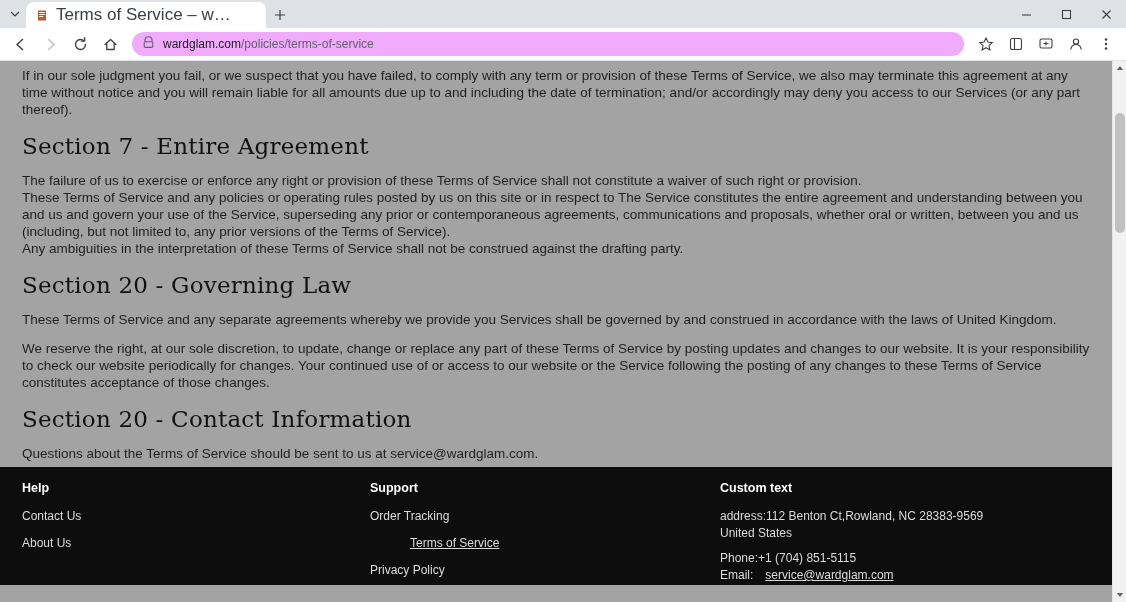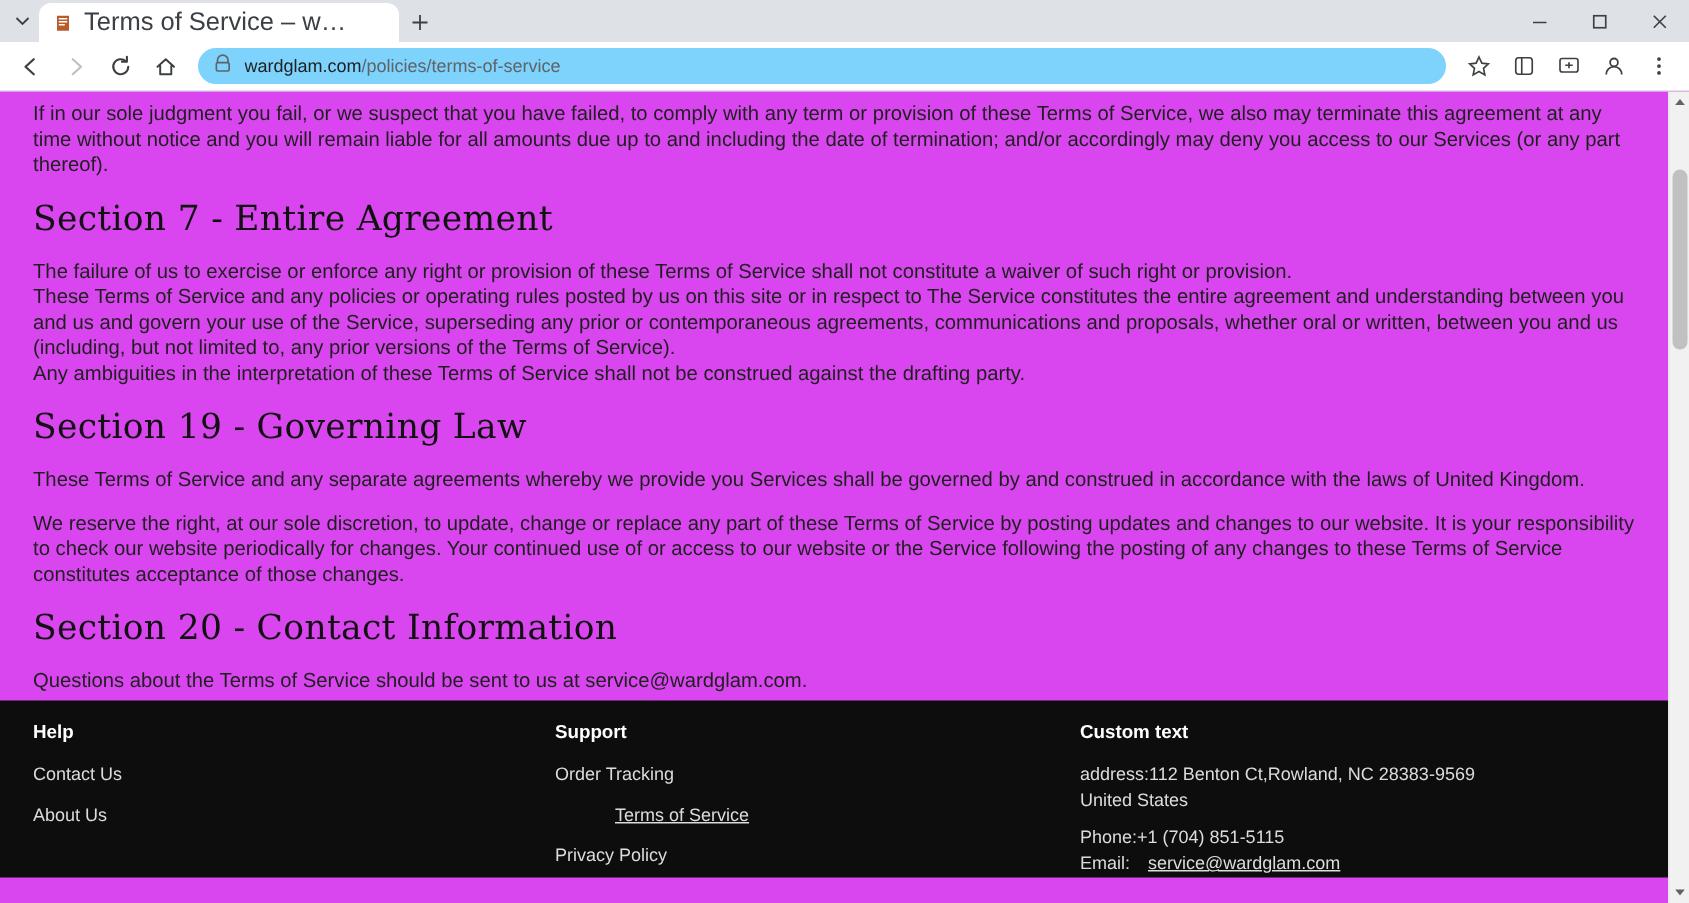--- a/index.html
+++ b/index.html
@@ -90,40 +90,40 @@
     width: 28px; height: 28px;
     display: flex; align-items: center; justify-content: center;
     color: #3c4043;
     border-radius: 50%;
     flex: 0 0 28px;
   }
   .tb-btn svg { display: block; }
   .omnibox {
     flex: 1 1 auto;
     height: 24px;
-    background: #7dd3fc;
+    background: #f0abfc;
     border-radius: 12px;
     display: flex;
     align-items: center;
     padding: 0 10px;
     margin: 0 6px;
     font-size: 12px;
     color: #202124;
     gap: 8px;
     min-width: 0;
   }
   .omnibox .url { white-space: nowrap; overflow: hidden; text-overflow: ellipsis; }
   .omnibox .url .host { color: #202124; }
   .omnibox .url .path { color: #5f6368; }
   .om-right { display: flex; align-items: center; gap: 2px; }
 
   
   .viewport {
     flex: 1 1 auto;
-    background: #d946ef;
+    background: #a3a3a3;
     position: relative;
     overflow: hidden;
   }
   .page {
     position: absolute;
     left: 0; top: 0;
     width: 1112px;
     height: 100%;
     overflow: hidden;
   }
@@ -340,21 +340,21 @@
 
         <p class="first-para">If in our sole judgment you fail, or we suspect that you have failed, to comply with any term or provision of these Terms of Service, we also may terminate this agreement at any time without notice and you will remain liable for all amounts due up to and including the date of termination; and/or accordingly may deny you access to our Services (or any part thereof).</p>
 
         <h2>Section 7 - Entire Agreement</h2>
         <div class="para-block">
           <p>The failure of us to exercise or enforce any right or provision of these Terms of Service shall not constitute a waiver of such right or provision.</p>
           <p>These Terms of Service and any policies or operating rules posted by us on this site or in respect to The Service constitutes the entire agreement and understanding between you and us and govern your use of the Service, superseding any prior or contemporaneous agreements, communications and proposals, whether oral or written, between you and us (including, but not limited to, any prior versions of the Terms of Service).</p>
           <p>Any ambiguities in the interpretation of these Terms of Service shall not be construed against the drafting party.</p>
         </div>
 
-        <h2>Section 19 - Governing Law</h2>
+        <h2>Section 20 - Governing Law</h2>
         <div class="para-block">
           <p>These Terms of Service and any separate agreements whereby we provide you Services shall be governed by and construed in accordance with the laws of United Kingdom.</p>
         </div>
         <div class="para-block">
           <p>We reserve the right, at our sole discretion, to update, change or replace any part of these Terms of Service by posting updates and changes to our website. It is your responsibility to check our website periodically for changes. Your continued use of or access to our website or the Service following the posting of any changes to these Terms of Service constitutes acceptance of those changes.</p>
         </div>
 
         <h2>Section 20 - Contact Information</h2>
         <div class="para-block">
           <p>Questions about the Terms of Service should be sent to us at service@wardglam.com.</p>

